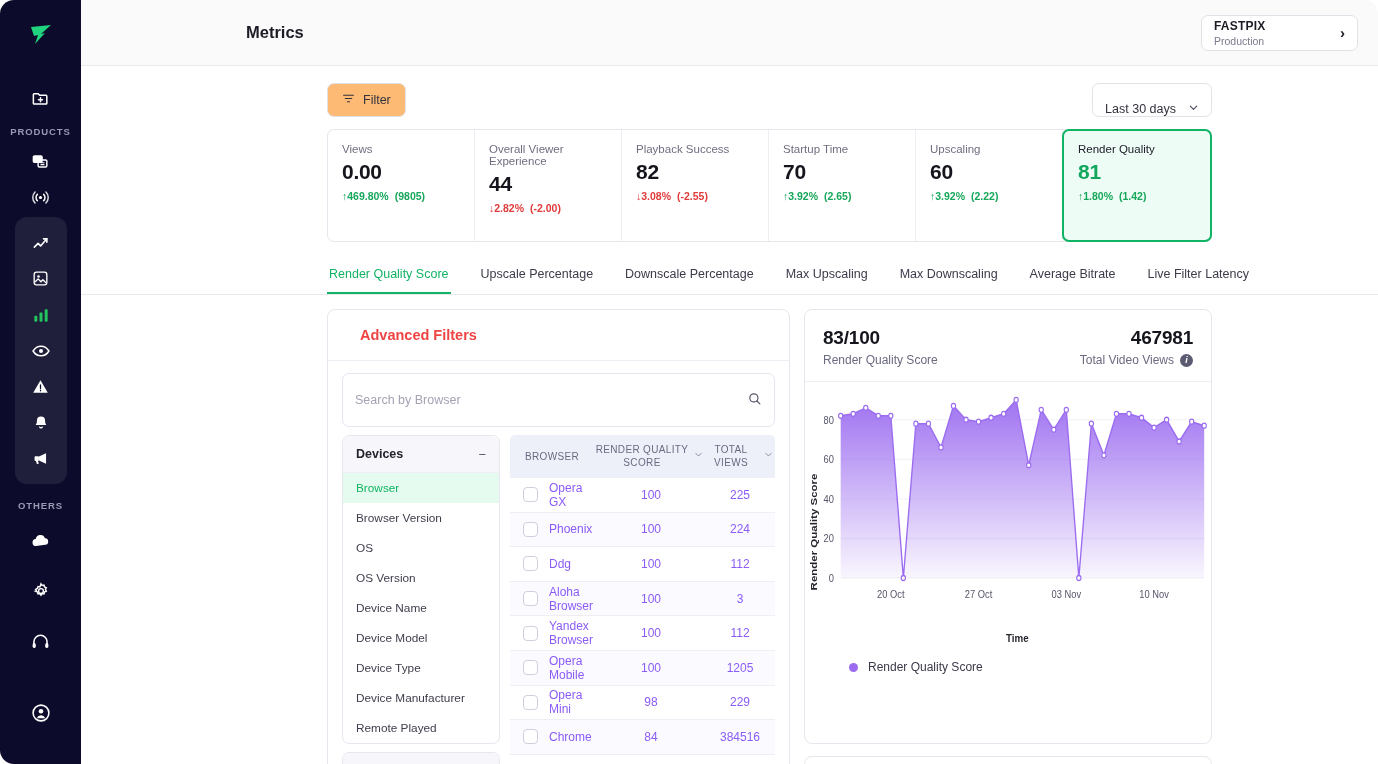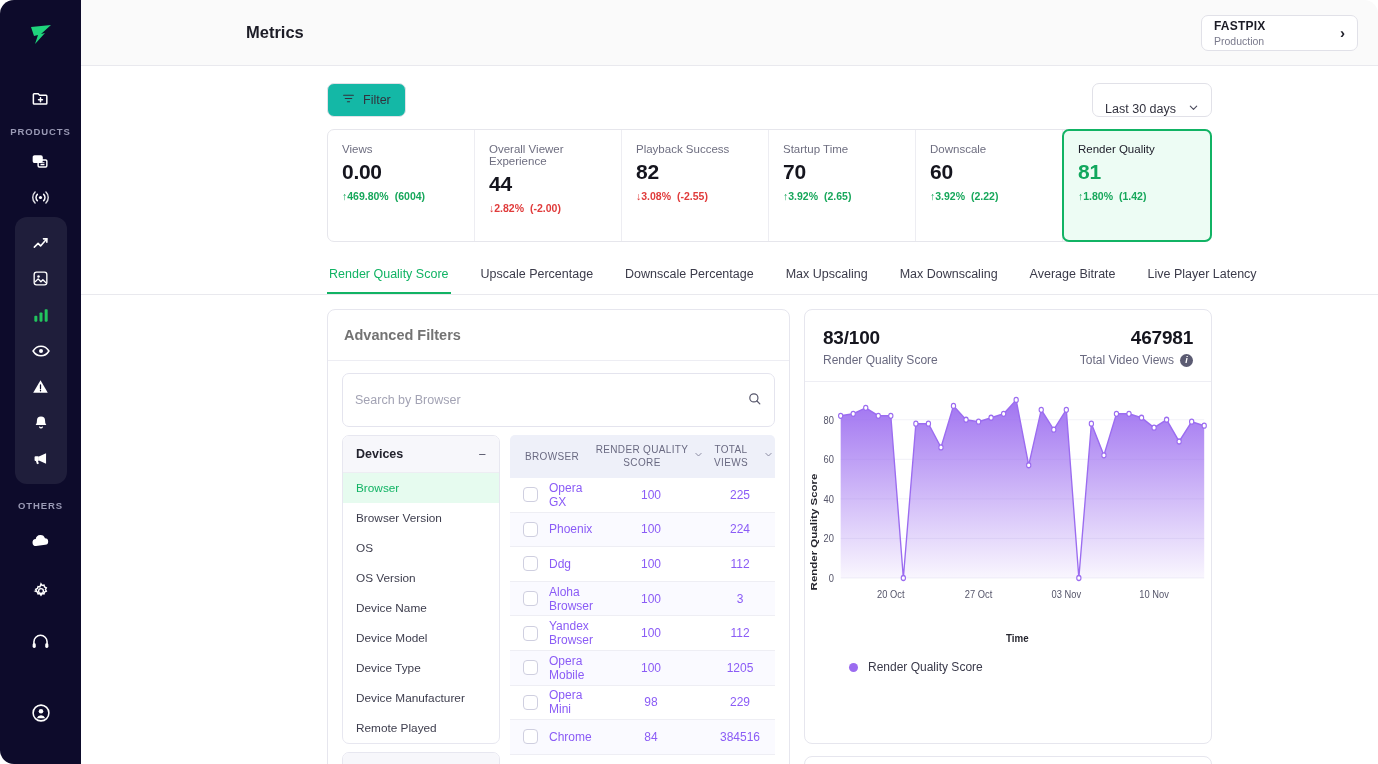--- a/index.html
+++ b/index.html
@@ -64,21 +64,21 @@
   }
   .project-name { font-size: 12px; font-weight: 700; color: #1c1c26; letter-spacing: .2px; }
   .project-env { font-size: 10.5px; color: #7a7a8c; margin-top: 2px; }
   .chev-right { color:#1c1c26; font-size: 15px; font-weight:700; line-height:1; }
 
   .controls {
     padding: 17px 166px 12px 246px;
     display: flex; align-items: center; justify-content: space-between;
   }
   .filter-btn {
-    height: 34px; border: 1px solid #e1e1e8; border-radius: 7px; background: #14b8a6;
+    height: 34px; border: 1px solid #e1e1e8; border-radius: 7px; background: #fdba74;
     display: flex; align-items: center; gap: 8px; padding: 0 14px;
     font-size: 12.5px; color: #32323e; cursor: pointer; font-weight: 500;
   }
   .range-btn {
     height: 34px; border: 1px solid #e1e1e8; border-radius: 7px; background: #fff;
     display: flex; align-items: flex-end; gap: 12px; padding: 0 12px;
     font-size: 12.5px; color: #32323e; cursor: pointer;
   }
 
   
@@ -119,21 +119,21 @@
   .body-cols {
     display: flex; gap: 14px; padding: 14px 166px 0 246px; flex: 1; min-height: 0;
   }
   .col-left { width: 463px; flex: 0 0 463px; }
   .col-right { flex: 1; }
 
   .panel { border: 1px solid #e6e6ee; border-radius: 8px; background: #fff; }
 
   .filters-panel { height: 494px; display: flex; flex-direction: column; overflow: hidden; }
   .filters-head { padding: 17px 16px; border-bottom: 1px solid #ededf3; }
-  .filters-title { font-size: 14.5px; font-weight: 700; color: #737373; }
+  .filters-title { font-size: 14.5px; font-weight: 700; color: #ef4444; margin-left: 16px; }
   .search-wrap { padding: 12px 14px 8px 14px; }
   .search-box {
     height: 54px; border: 1px solid #e4e4ee; border-radius: 7px;
     display: flex; align-items: center; padding: 0 12px; background:#fff;
   }
   .search-box input {
     flex: 1; border: none; outline: none; font-size: 12.5px; color: #33333f;
     font-family: "Liberation Sans", sans-serif; background: transparent;
   }
   .search-box input::placeholder { color: #a3a3b4; }
@@ -357,21 +357,21 @@
     </div>
 
     <div class="kpi-wrap">
       <div class="kpi-row">
 
         <div class="kpi">
           <div class="kpi-label">Views</div>
           <div class="kpi-value">0.00</div>
           <div class="kpi-delta up">
             <span><span>↑</span><span>469.80%</span></span>
-            <span>(6004)</span>
+            <span>(9805)</span>
           </div>
         </div>
 
         <div class="kpi">
           <div class="kpi-label">Overall Viewer Experience</div>
           <div class="kpi-value">44</div>
           <div class="kpi-delta down">
             <span><span>↓</span><span>2.82%</span></span>
             <span>(-2.00)</span>
           </div>
@@ -389,21 +389,21 @@
         <div class="kpi">
           <div class="kpi-label">Startup Time</div>
           <div class="kpi-value">70</div>
           <div class="kpi-delta up">
             <span><span>↑</span><span>3.92%</span></span>
             <span>(2.65)</span>
           </div>
         </div>
 
         <div class="kpi">
-          <div class="kpi-label">Downscale</div>
+          <div class="kpi-label">Upscaling</div>
           <div class="kpi-value">60</div>
           <div class="kpi-delta up">
             <span><span>↑</span><span>3.92%</span></span>
             <span>(2.22)</span>
           </div>
         </div>
 
         <div class="kpi selected">
           <div class="kpi-label">Render Quality</div>
           <div class="kpi-value">81</div>
@@ -416,21 +416,21 @@
       </div>
     </div>
 
     <div class="tabs">
       <div class="tab active">Render Quality Score</div>
       <div class="tab">Upscale Percentage</div>
       <div class="tab">Downscale Percentage</div>
       <div class="tab">Max Upscaling</div>
       <div class="tab">Max Downscaling</div>
       <div class="tab">Average Bitrate</div>
-      <div class="tab">Live Player Latency</div>
+      <div class="tab">Live Filter Latency</div>
     </div>
 
     <div class="body-cols">
 
       <section class="col-left">
         <div class="panel filters-panel">
           <div class="filters-head">
             <div class="filters-title">Advanced Filters</div>
           </div>
           <div class="search-wrap">

